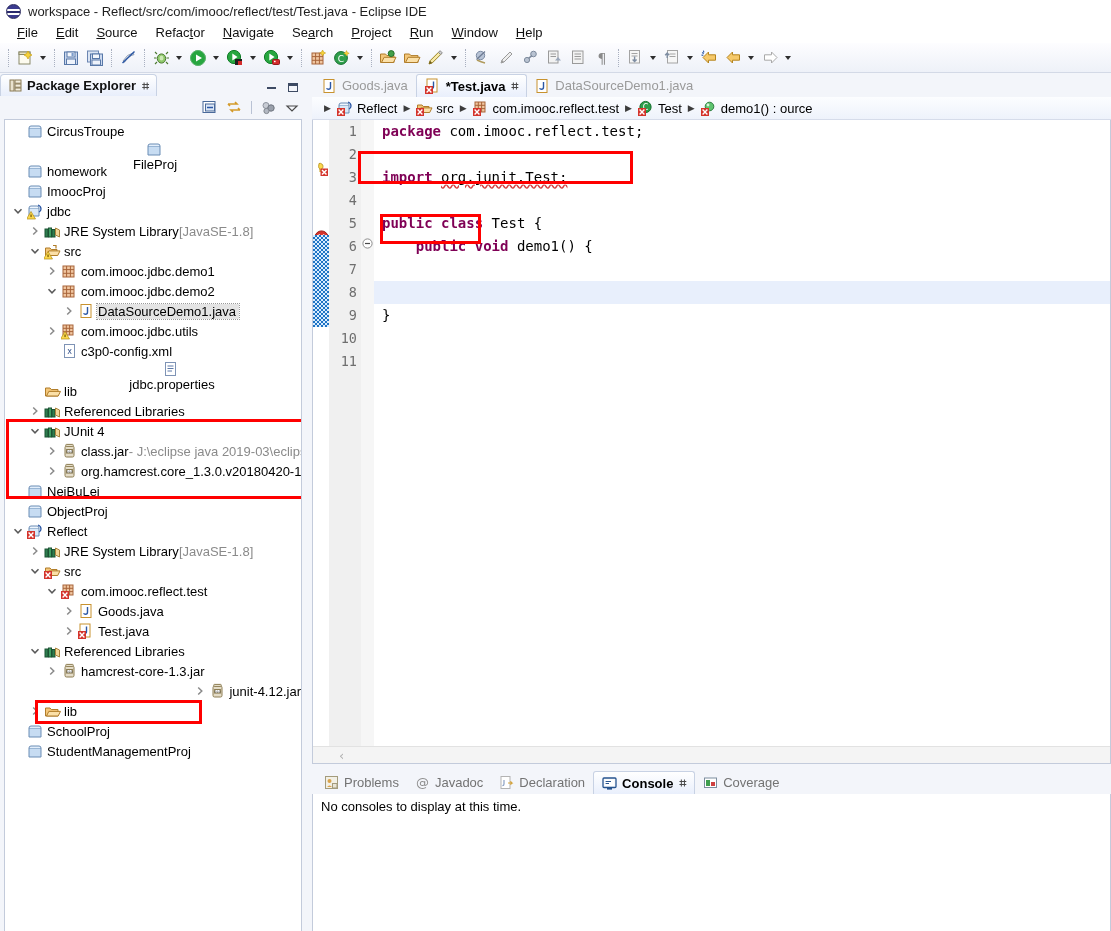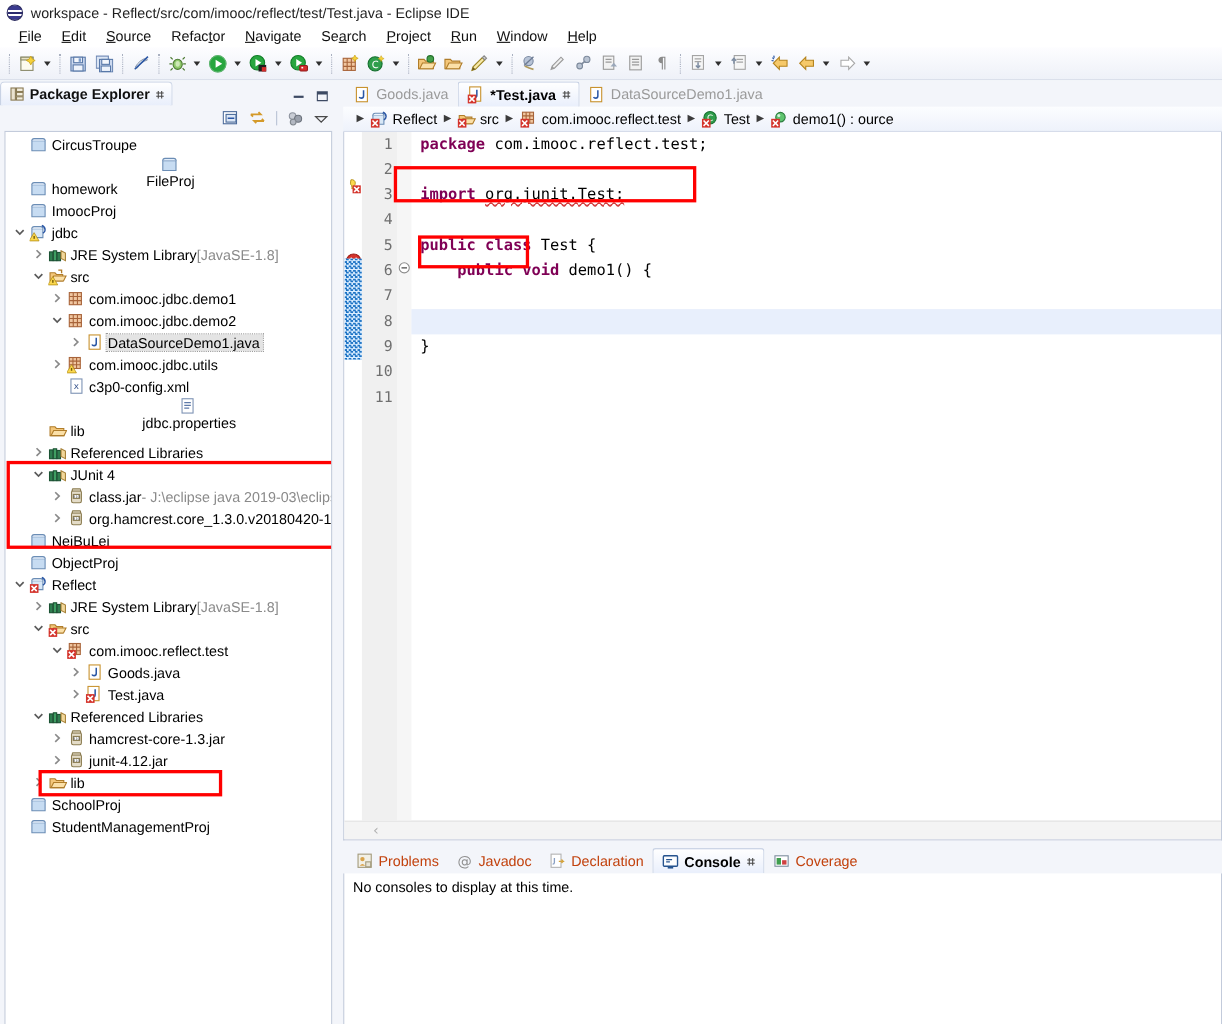--- a/index.html
+++ b/index.html
@@ -298,21 +298,21 @@
     height: 24px;
     display: flex; align-items: flex-end;
     padding-left: 4px;
     background: #f3f5fa;
   }
   .btab {
     height: 23px;
     display: flex; align-items: center;
     padding: 0 8px;
     font-size: 13px;
-    color: #c2410c;
+    color: #737373;
     white-space: nowrap;
     border-radius: 3px 3px 0 0;
   }
   .btab.active {
     background: linear-gradient(#ffffff, #e9effc);
     border-top: 1px solid #c8d2e4;
     border-left: 1px solid #c8d2e4;
     border-right: 1px solid #c8d2e4;
     color: #000; font-weight: bold;
   }
@@ -1068,21 +1068,21 @@
                 <rect x="3" y="3" width="9" height="11" rx="1.5" fill="#e4dcc8" stroke="#8c7d52"></rect>
                 <rect x="3.8" y="1.4" width="7.4" height="2" rx=".6" fill="#f0ead8" stroke="#8c7d52"></rect>
                 <rect x="4.6" y="6.5" width="5.8" height="3.6" fill="#ffffff" stroke="#8c7d52"></rect>
                 <text x="7.5" y="9.6" font-size="3.4" font-family="DejaVu Sans Mono" fill="#4a4a4a" text-anchor="middle">010</text>
               </svg>
             </span>
             <span class="row-label">
               <span>hamcrest-core-1.3.jar</span>
             </span>
           </div>
-          <div class="row" style="padding-left: 38px;">
+          <div class="row" style="padding-left: 38px; justify-content: flex-end;">
             <span class="twisty">
               <svg width="10" height="10" viewBox="0 0 10 10">
                 <path d="M3.2 1.5 L6.8 5 L3.2 8.5" fill="none" stroke="#8a8a8a" stroke-width="1.5"></path>
               </svg>
             </span>
             <span class="row-icon">
               <svg width="15" height="16" viewBox="0 0 15 16">
                 <rect x="3" y="3" width="9" height="11" rx="1.5" fill="#e4dcc8" stroke="#8c7d52"></rect>
                 <rect x="3.8" y="1.4" width="7.4" height="2" rx=".6" fill="#f0ead8" stroke="#8c7d52"></rect>
                 <rect x="4.6" y="6.5" width="5.8" height="3.6" fill="#ffffff" stroke="#8c7d52"></rect>

